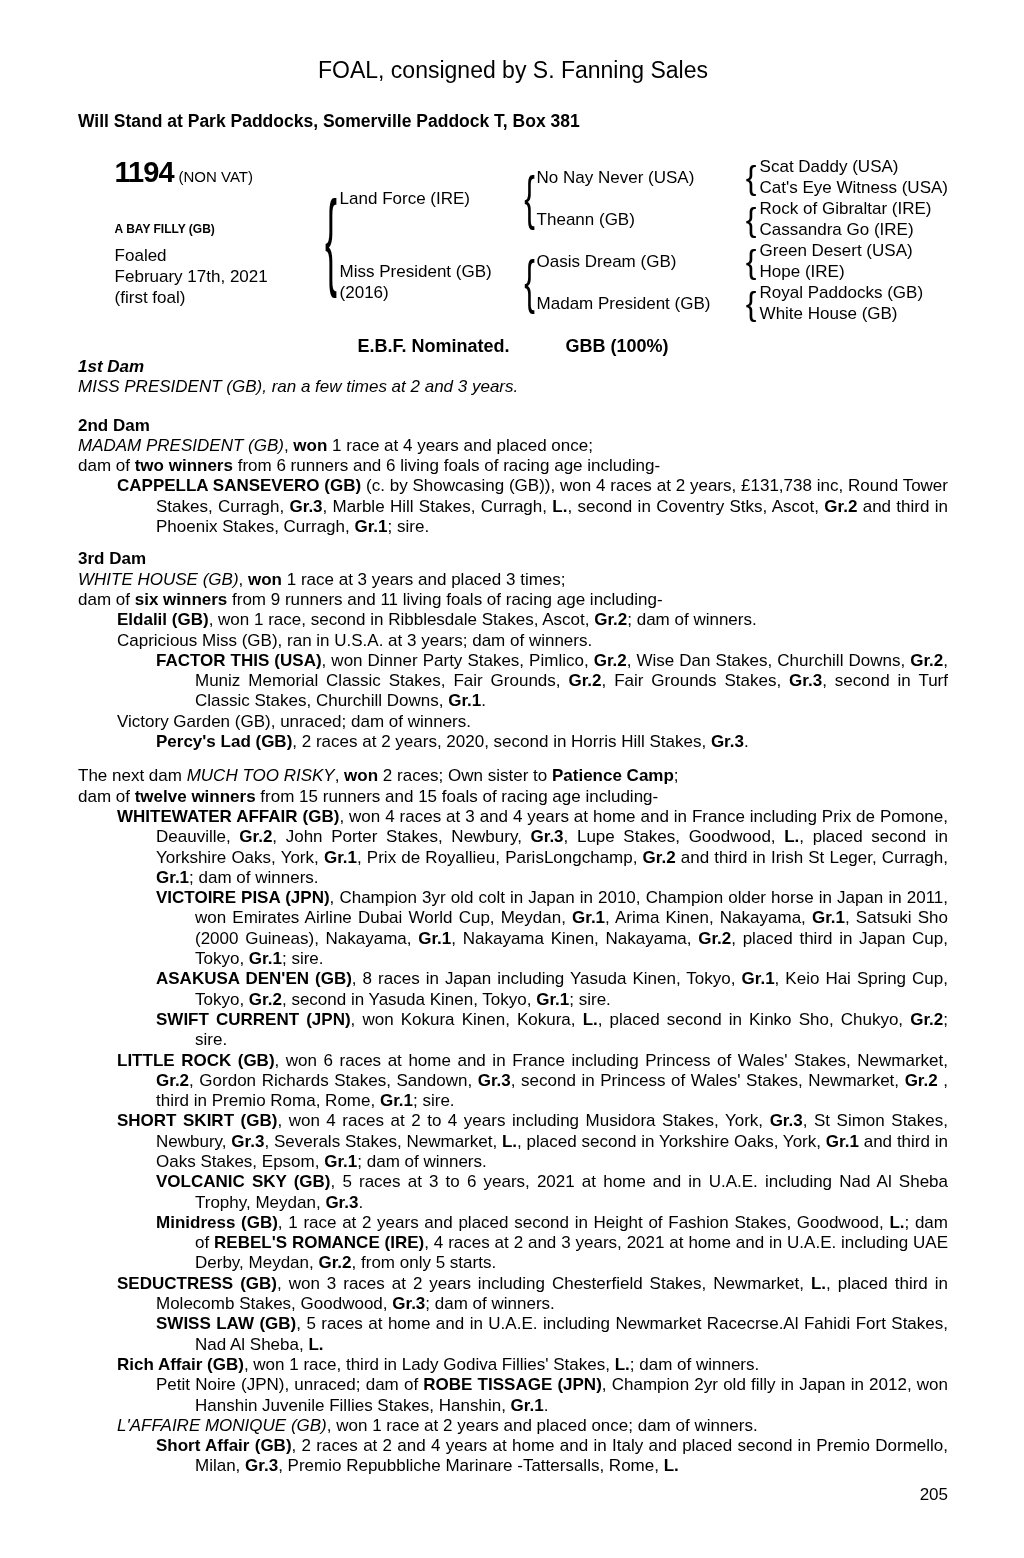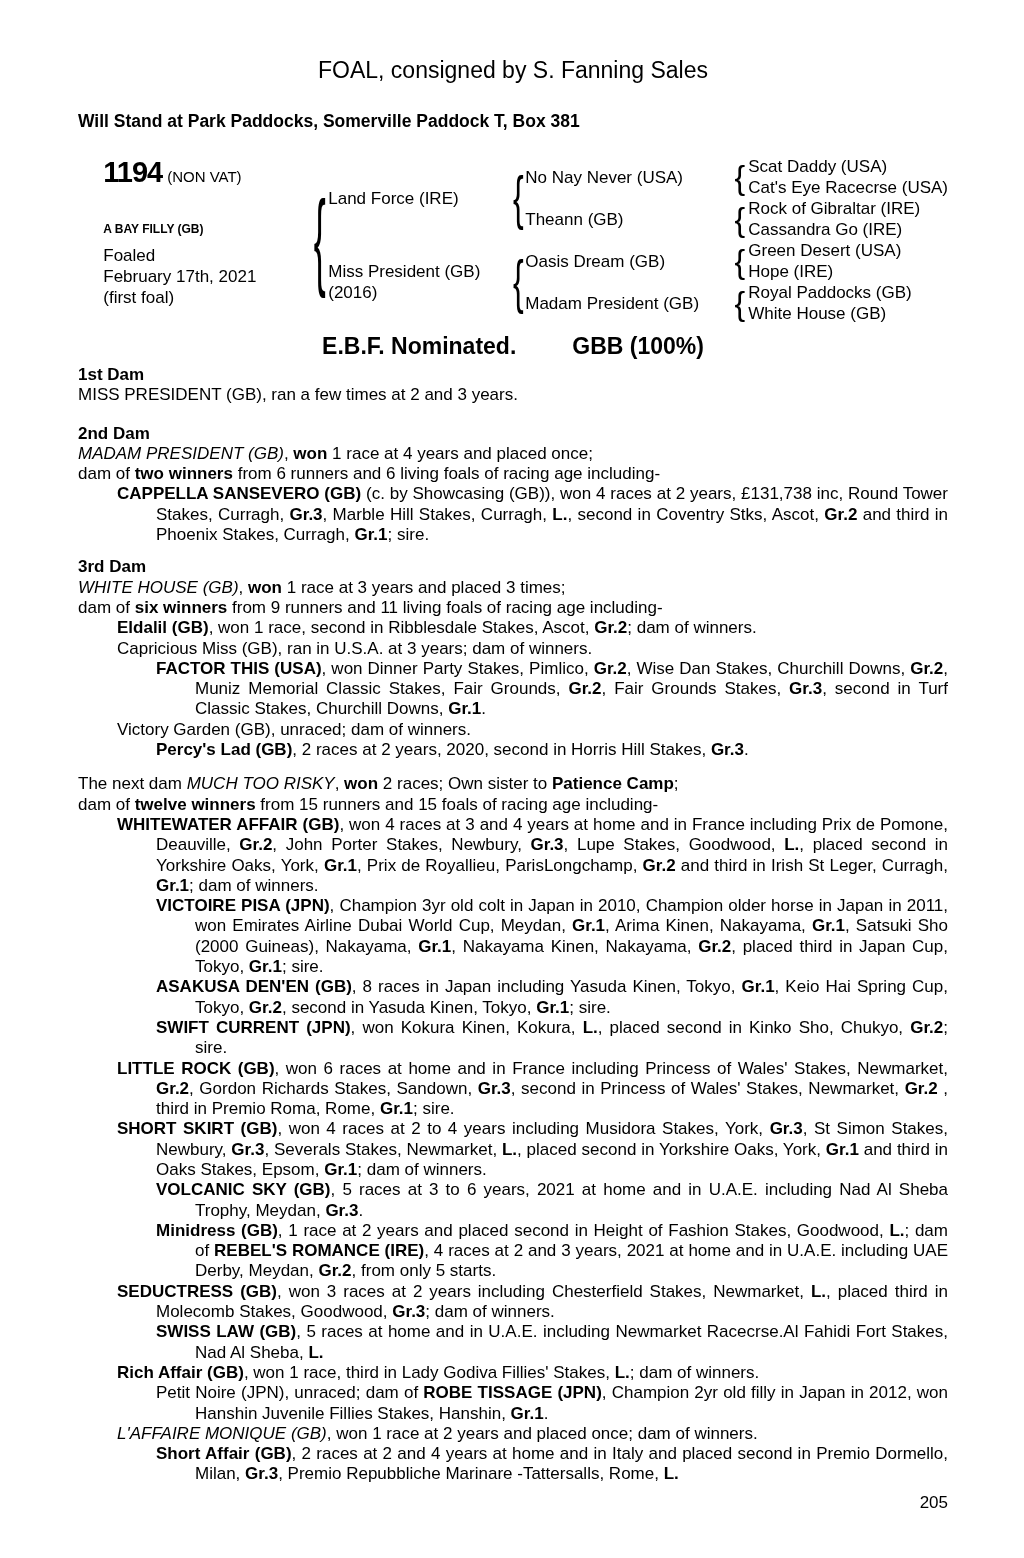--- a/index.html
+++ b/index.html
@@ -29,25 +29,25 @@
   .g1name { width:183px; }
   .g2name { width:206px; }
   .gen3row { height:21px; }
 
   .br { display:flex; align-items:center; justify-content:center; }
   .br span { display:block; line-height:1; font-weight:400; transform-origin:50% 50%; }
   .br.g1 { width:17px; } .br.g1 span { font-size:36px; transform:scaleY(3.0); }
   .br.g2 { width:14px; } .br.g2 span { font-size:32px; transform:scaleY(1.85); }
   .br.g3 { width:17px; } .br.g3 span { font-size:32px; transform:scaleY(1.05); }
 
-  .ebf-row { display:flex; justify-content:center; gap:56px; font-weight:bold; font-size:23px; line-height:21px; margin-top:12px; }
+  .ebf-row { display:flex; justify-content:center; gap:56px; font-weight:bold; font-size:18px; line-height:21px; margin-top:12px; }
 
   
   .sec { }
-  .sec-m1 { margin-top:8px; }
+  .sec-m1 { margin-top:0;font-style:italic; }
   .sec-m2 { margin-top:18px; }
   .sec-m3 { margin-top:12px; }
   .sec-m4 { margin-top:14px; }
   .sec-heading { font-weight:bold; line-height:20.3px; }
   p.line { margin:0; line-height:20.3px; text-align:justify; }
   p.entry { margin:0; line-height:20.3px; text-align:justify; }
   .entry.l1 { padding-left:78px; text-indent:-39px; }
   .entry.l2 { padding-left:117px; text-indent:-39px; }
   .b { font-weight:bold; }
   .i { font-style:italic; }
@@ -89,21 +89,21 @@
             <span>{</span>
           </div>
         <div class="col">
           <div class="node">
             <div class="g2name nm">No Nay Never (USA)</div>
             <div class="br g3">
                 <span>{</span>
               </div>
             <div class="col">
               <div class="nm gen3row">Scat Daddy (USA)</div>
-              <div class="nm gen3row">Cat's Eye Racecrse (USA)</div>
+              <div class="nm gen3row">Cat's Eye Witness (USA)</div>
             </div>
           </div>
           <div class="node">
             <div class="g2name nm">Theann (GB)</div>
             <div class="br g3">
                 <span>{</span>
               </div>
             <div class="col">
               <div class="nm gen3row">Rock of Gibraltar (IRE)</div>
               <div class="nm gen3row">Cassandra Go (IRE)</div>

